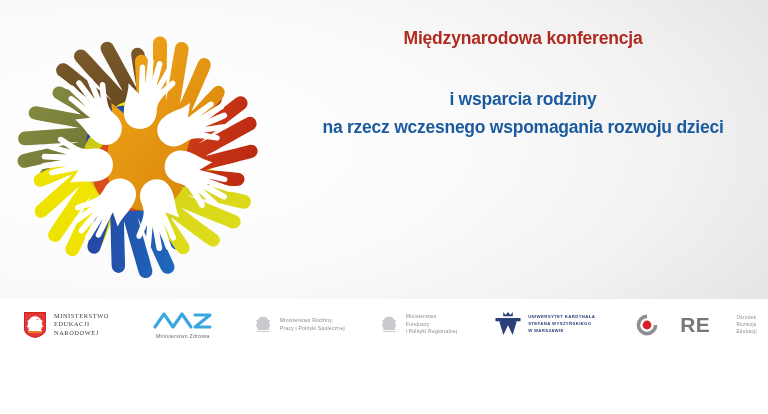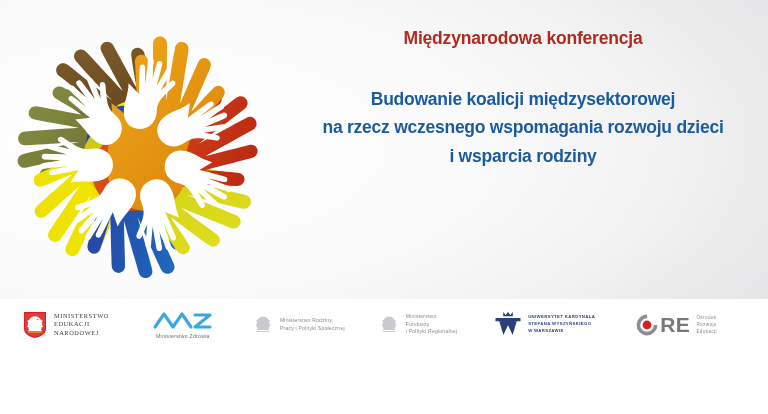--- a/index.html
+++ b/index.html
@@ -134,21 +134,21 @@
   #slot-uksw .logo-text {
     font-family: "Liberation Sans", sans-serif;
     font-size: 4.3px;
     color: #2c3f7a;
     letter-spacing: 0.35px;
     margin-left: 5px;
     line-height: 1.62;
     font-weight: bold;
   }
 
-  #slot-ore      { margin-left: 40px; }
+  #slot-ore      { margin-left: 40px; gap: 20px; }
   #slot-ore .ore-word {
     font-family: "Liberation Sans", sans-serif;
     font-size: 21px;
     font-weight: bold;
     color: #77787c;
     letter-spacing: 0.5px;
     margin-left: 1px;
   }
   #slot-ore .logo-text {
     font-family: "Liberation Sans", sans-serif;
@@ -304,23 +304,22 @@
             <use href="#smallHand"></use>
           </g>
       </g>
     </svg>
   </div>
 
   <div id="text-block">
     <div class="kicker">Międzynarodowa konferencja</div>
 
     <div class="main-title">
-      <span class="tl">Budowanie koalicji międzysektorowej</span>
+      <span class="tl">i wsparcia rodziny</span>
       <span class="tl">na rzecz wczesnego wspomagania rozwoju dzieci</span>
-      <span class="tl">i wsparcia rodziny</span>
     </div>
 
   </div>
 
   <div id="footer-bar">
 
     <div class="logo-slot" id="slot-men">
       <svg class="logo-mark" width="26" height="28" viewBox="0 0 26 28">
         <path d="M2 1 h22 v17 c0 5 -6 8 -11 9 c-5 -1 -11 -4 -11 -9 z" fill="#d32222"></path>
         <path d="M3 2.2 h20 v15.6 c0 4.2 -5.2 7 -10 7.9 c-4.8 -0.9 -10 -3.7 -10 -7.9 z" fill="#e23a3a"></path>

